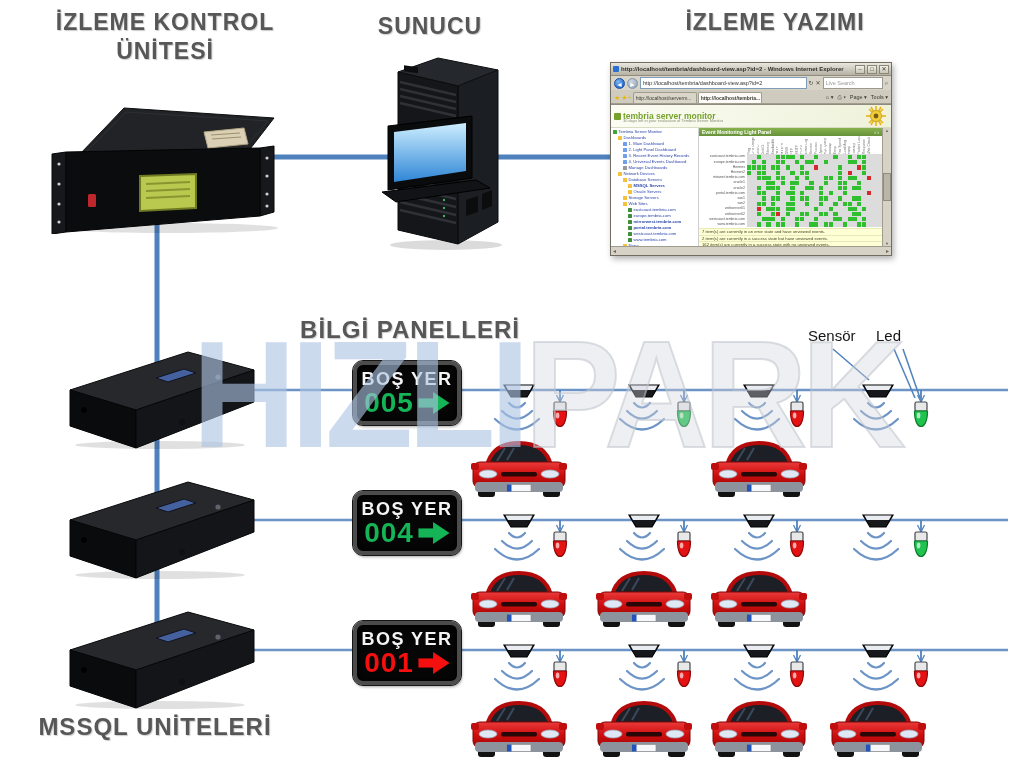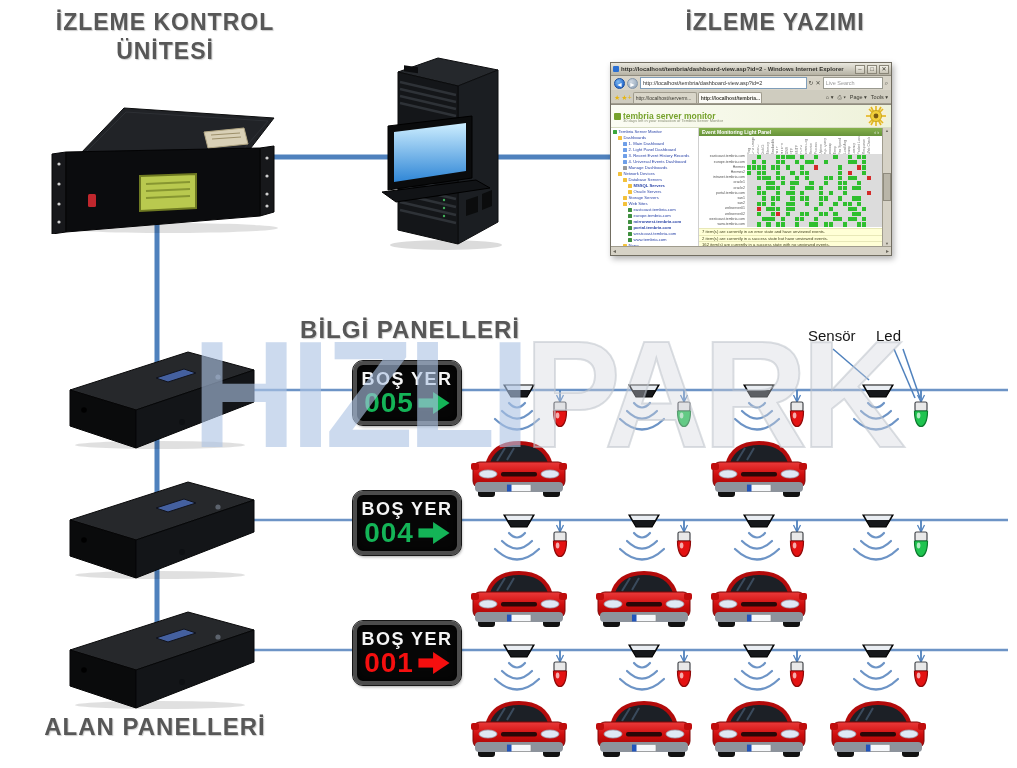--- a/index.html
+++ b/index.html
@@ -1408,18 +1408,19 @@
           <rect x="30" y="34" width="36" height="4.5" rx="2" fill="#2a0707"></rect>
           <rect x="4" y="44" width="88" height="10" rx="4" fill="#8d939c"></rect>
           <rect x="36" y="46.5" width="24" height="7" rx="1" fill="#f5f7fa" stroke="#888" stroke-width="0.6"></rect>
           <rect x="36" y="46.5" width="4.5" height="7" fill="#2255bb"></rect>
         </svg>
       </div>
     </div>
 
   <div class="big-label" style="left:25px;top:8px;width:280px;">İZLEME KONTROL
 ÜNİTESİ</div>
+  <div class="big-label" style="left:330px;top:12px;width:200px;">SUNUCU</div>
   <div class="big-label" style="left:290px;top:315px;width:240px;font-size:24px;">BİLGİ PANELLERİ</div>
   <div class="big-label" style="left:650px;top:8px;width:250px;">İZLEME YAZIMI</div>
-  <div class="big-label" style="left:30px;top:712px;width:250px;font-size:24px;">ALAN PANELLERİ</div>
+  <div class="big-label" style="left:30px;top:712px;width:250px;font-size:24px;">MSSQL UNİTELERİ</div>
   <div class="small-label" style="left:808px;top:327px;">Sensör</div>
   <div class="small-label" style="left:876px;top:327px;">Led</div>
 </div>
 
 </body></html>

